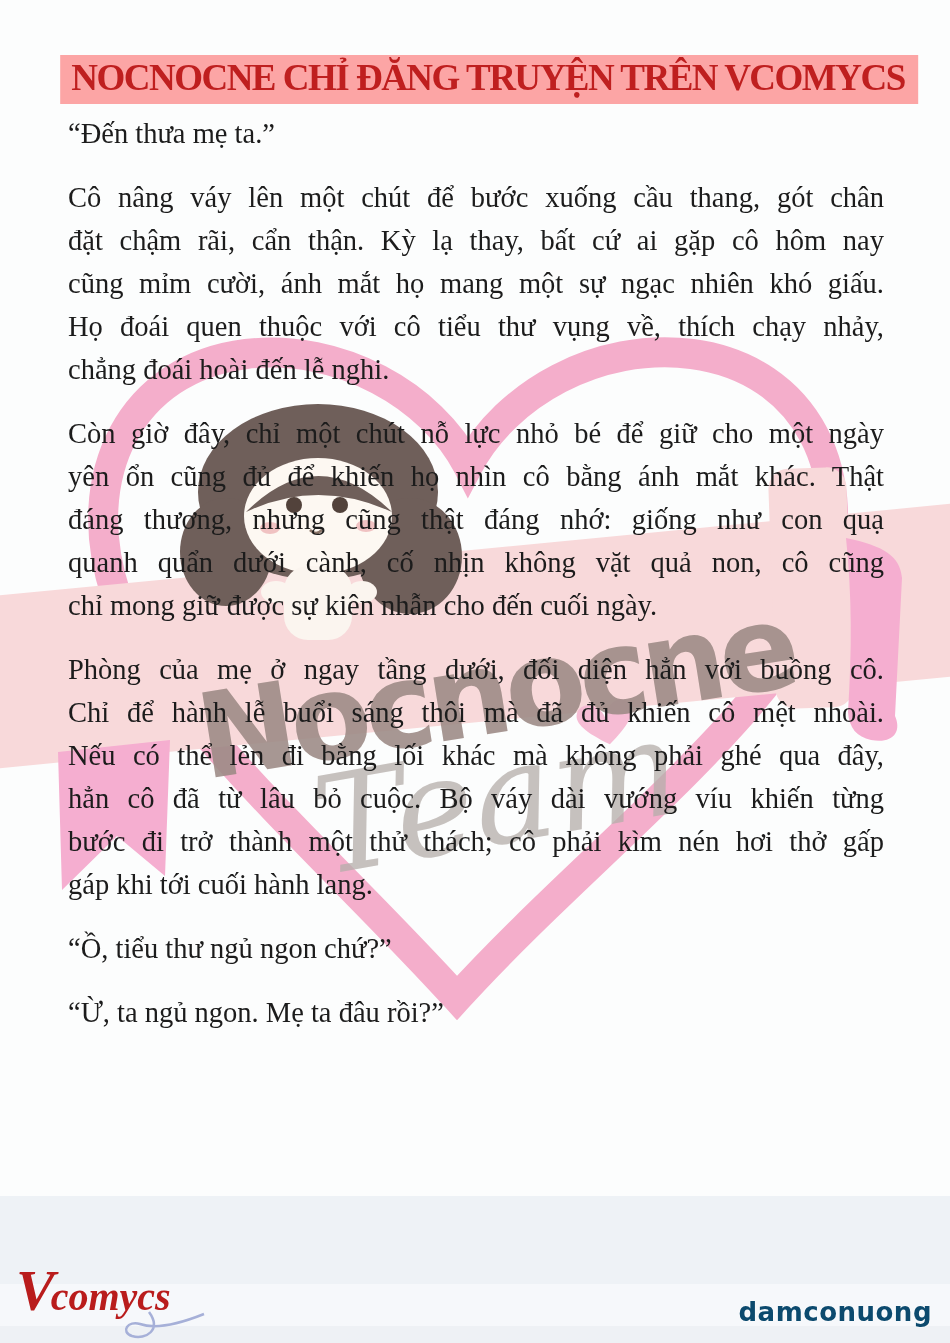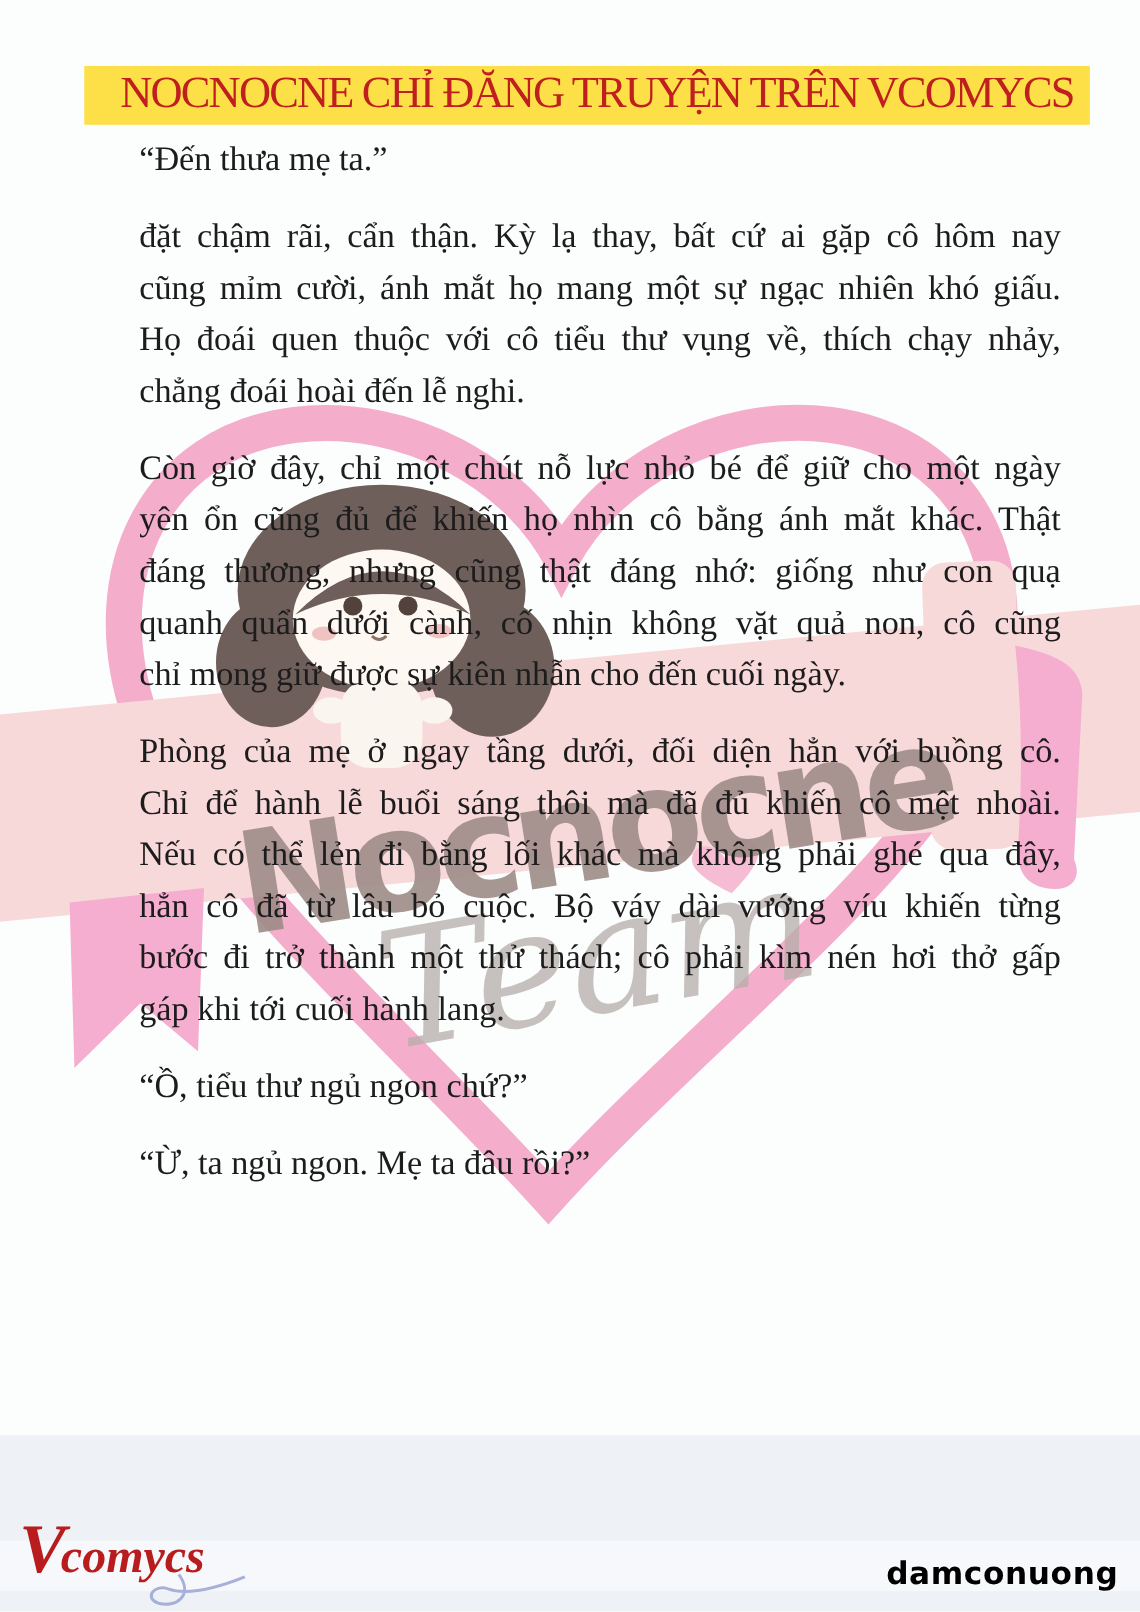--- a/index.html
+++ b/index.html
@@ -21,40 +21,39 @@
   .watermark {
     position: absolute; inset: 0;
     z-index: 1;
   }
 
   
   .notice {
     position: absolute;
     top: 55px; left: 50%;
     transform: translateX(calc(-50% + 14px));
-    background: #fde047;
+    background: #fca5a5;
     color: #bf1f1f;
-    font-weight: normal;
+    font-weight: bold;
     font-size: 37px;
     letter-spacing: -1.5px;
     line-height: 1.1;
-    padding: 3px 13px 5px 30px;
+    padding: 3px 13px 5px 11px;
     white-space: nowrap;
     z-index: 3;
   }
 
   
   .story {
     position: absolute;
     left: 68px; right: 66px; top: 112px;
     z-index: 2;
     color: #1c1c1c;
     font-size: 28.5px;
     line-height: 43px;
-    margin-left: 48px;
   }
   .para { margin: 0 0 21px 0; }
   .line { text-align: justify; text-align-last: justify; }
   .line.last { text-align-last: left; }
 
   
   .site-logo {
     position: absolute;
     left: 16px; top: 1262px;
     z-index: 3;
@@ -68,21 +67,21 @@
   .site-logo .logo-rest{ font-size: 40px; letter-spacing: 0px; }
   .logo-swash { position: absolute; left: 38px; top: 48px; }
 
   .credit {
     position: absolute;
     right: 18px; top: 1297px;
     z-index: 3;
     font-family: "DejaVu Sans", sans-serif;
     font-weight: bold;
     font-size: 26px;
-    color: #000000;
+    color: #0c4a6e;
     text-shadow: 0 0 2px #ffffff, 0 0 1px #ffffff;
     letter-spacing: 0.5px;
   }
 </style>
 </head>
 <body>
 
 <div class="bg-band band-a"></div>
 <div class="bg-band band-b"></div>
 <div class="bg-band band-c"></div>
@@ -137,20 +136,21 @@
   </svg>
 </div>
 
 <div class="notice">NOCNOCNE CHỈ ĐĂNG TRUYỆN TRÊN VCOMYCS</div>
 
 <div class="story">
     <div class="para">
       <div class="line last">“Đến thưa mẹ ta.”</div>
     </div>
     <div class="para">
+      <div class="line">Cô nâng váy lên một chút để bước xuống cầu thang, gót chân</div>
       <div class="line">đặt chậm rãi, cẩn thận. Kỳ lạ thay, bất cứ ai gặp cô hôm nay</div>
       <div class="line">cũng mỉm cười, ánh mắt họ mang một sự ngạc nhiên khó giấu.</div>
       <div class="line">Họ đoái quen thuộc với cô tiểu thư vụng về, thích chạy nhảy,</div>
       <div class="line last">chẳng đoái hoài đến lễ nghi.</div>
     </div>
     <div class="para">
       <div class="line">Còn giờ đây, chỉ một chút nỗ lực nhỏ bé để giữ cho một ngày</div>
       <div class="line">yên ổn cũng đủ để khiến họ nhìn cô bằng ánh mắt khác. Thật</div>
       <div class="line">đáng thương, nhưng cũng thật đáng nhớ: giống như con quạ</div>
       <div class="line">quanh quẩn dưới cành, cố nhịn không vặt quả non, cô cũng</div>

